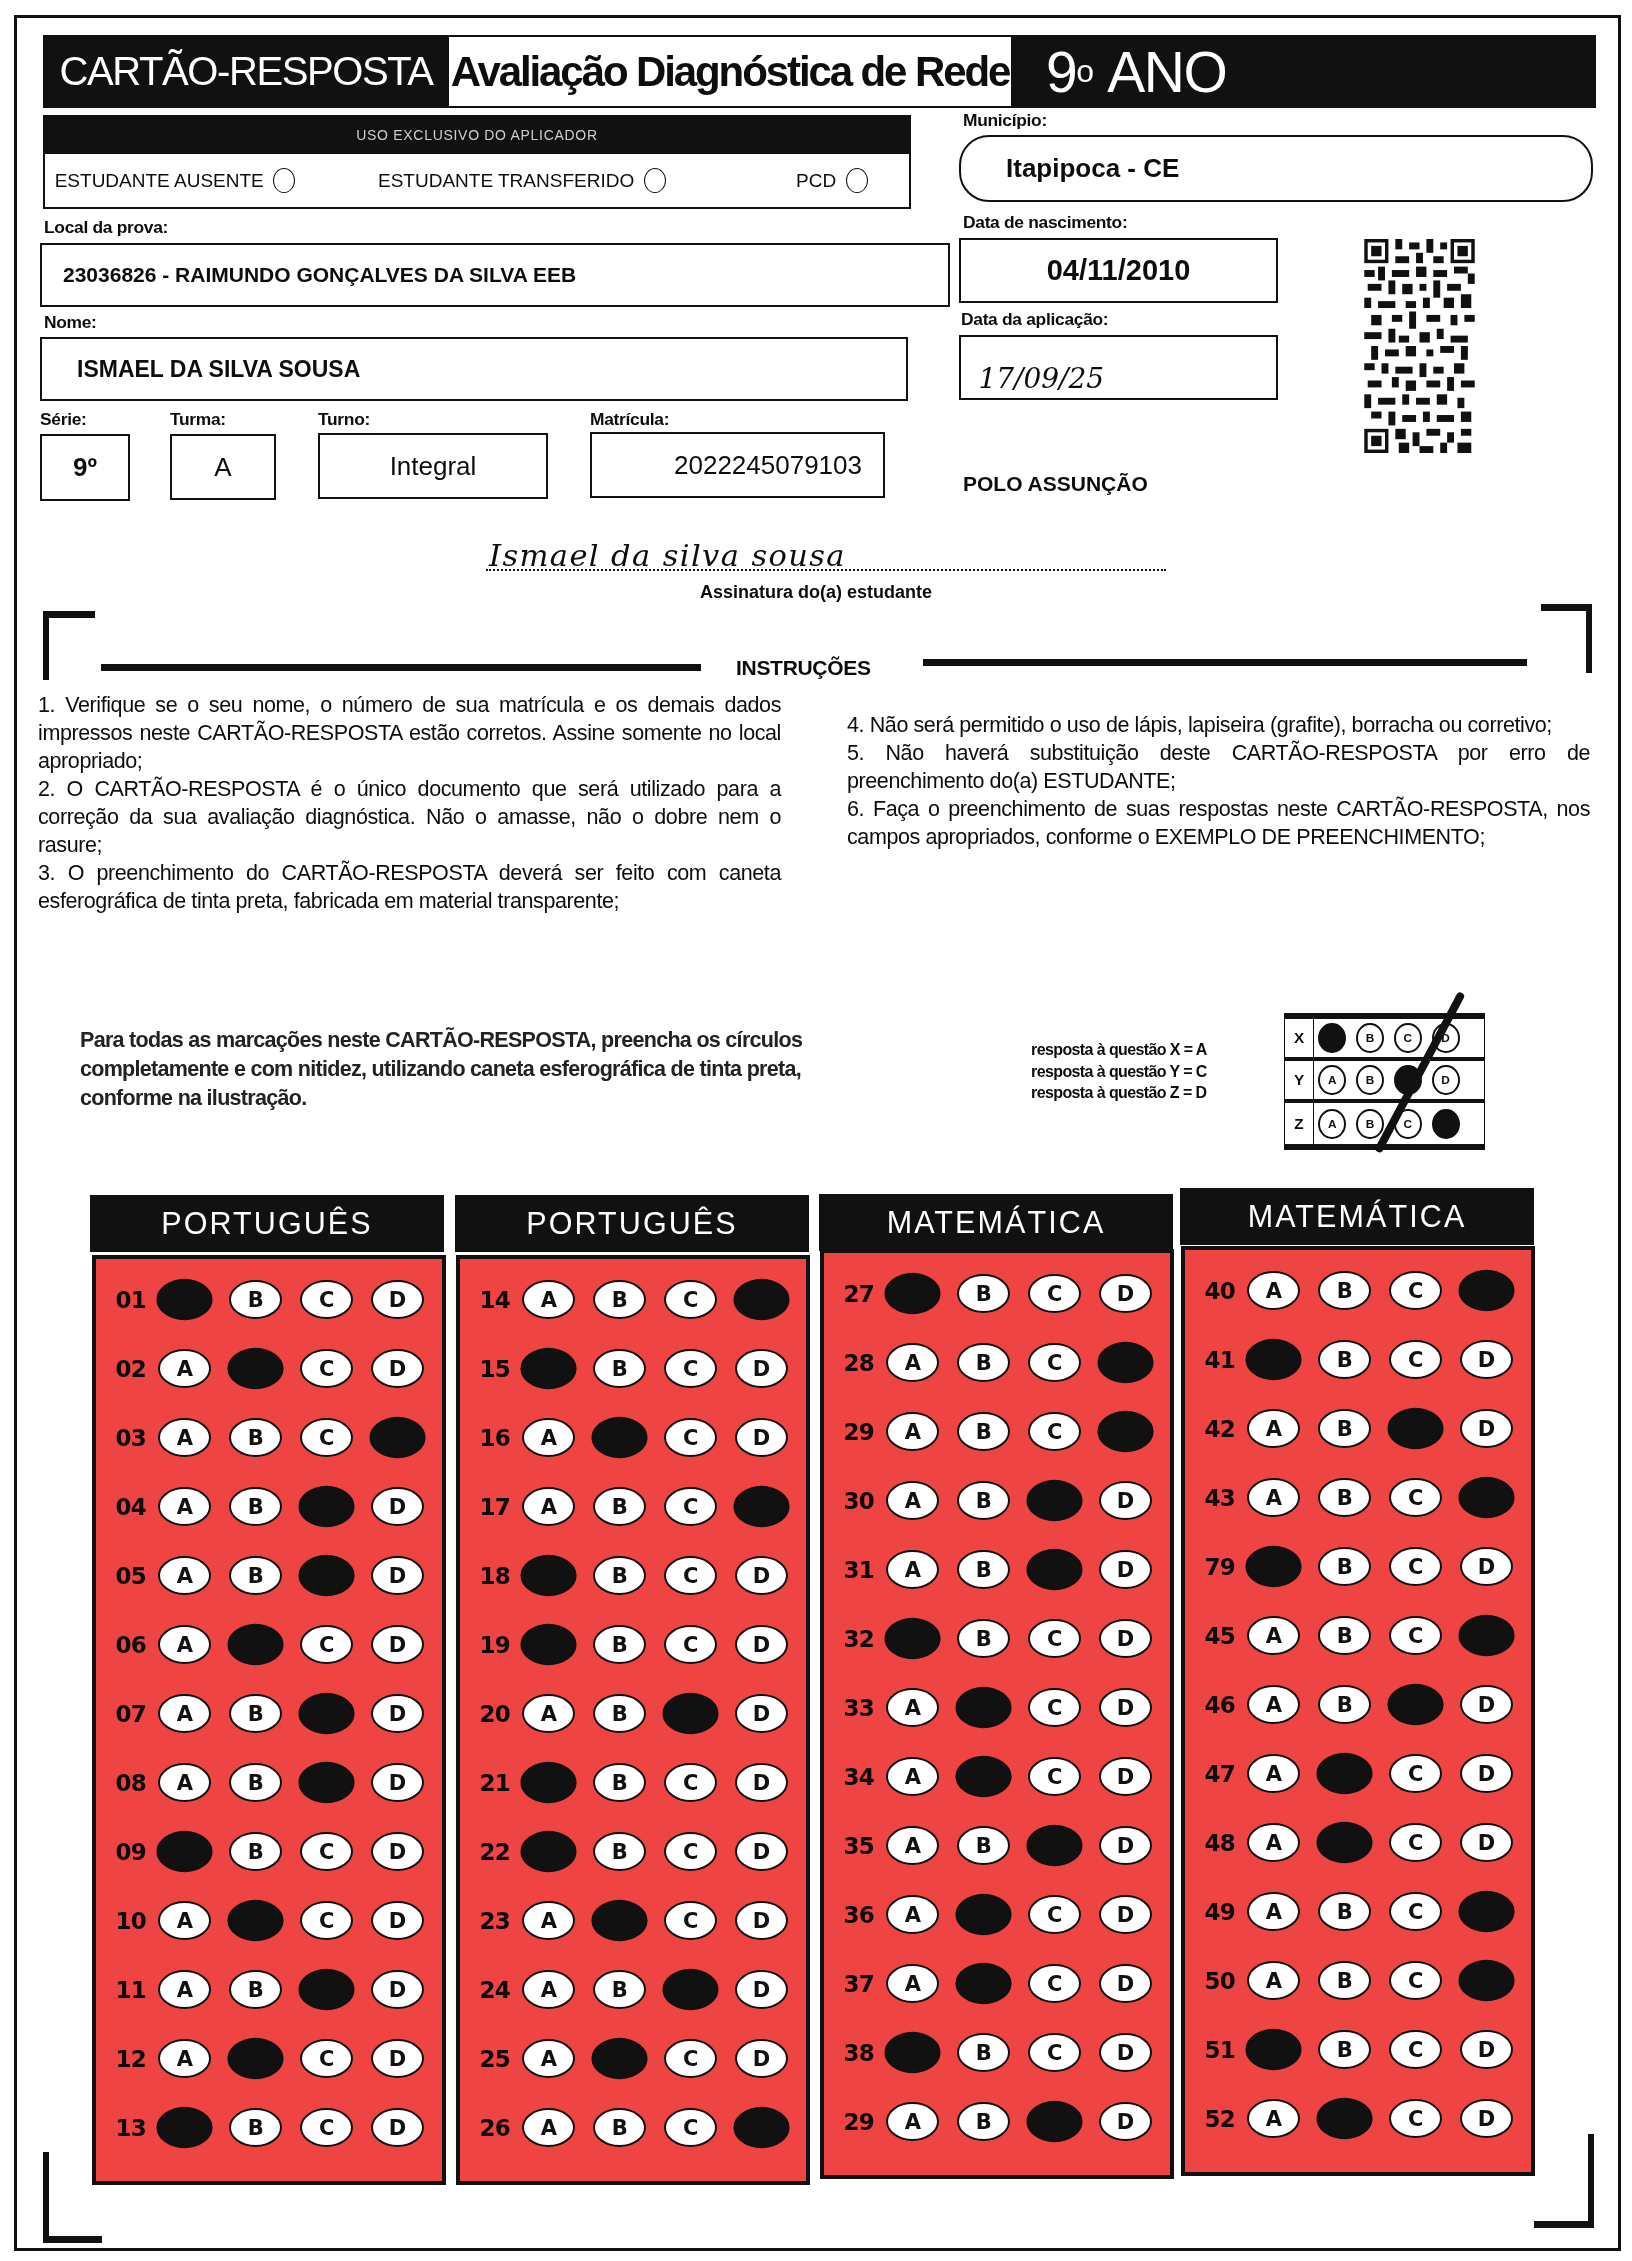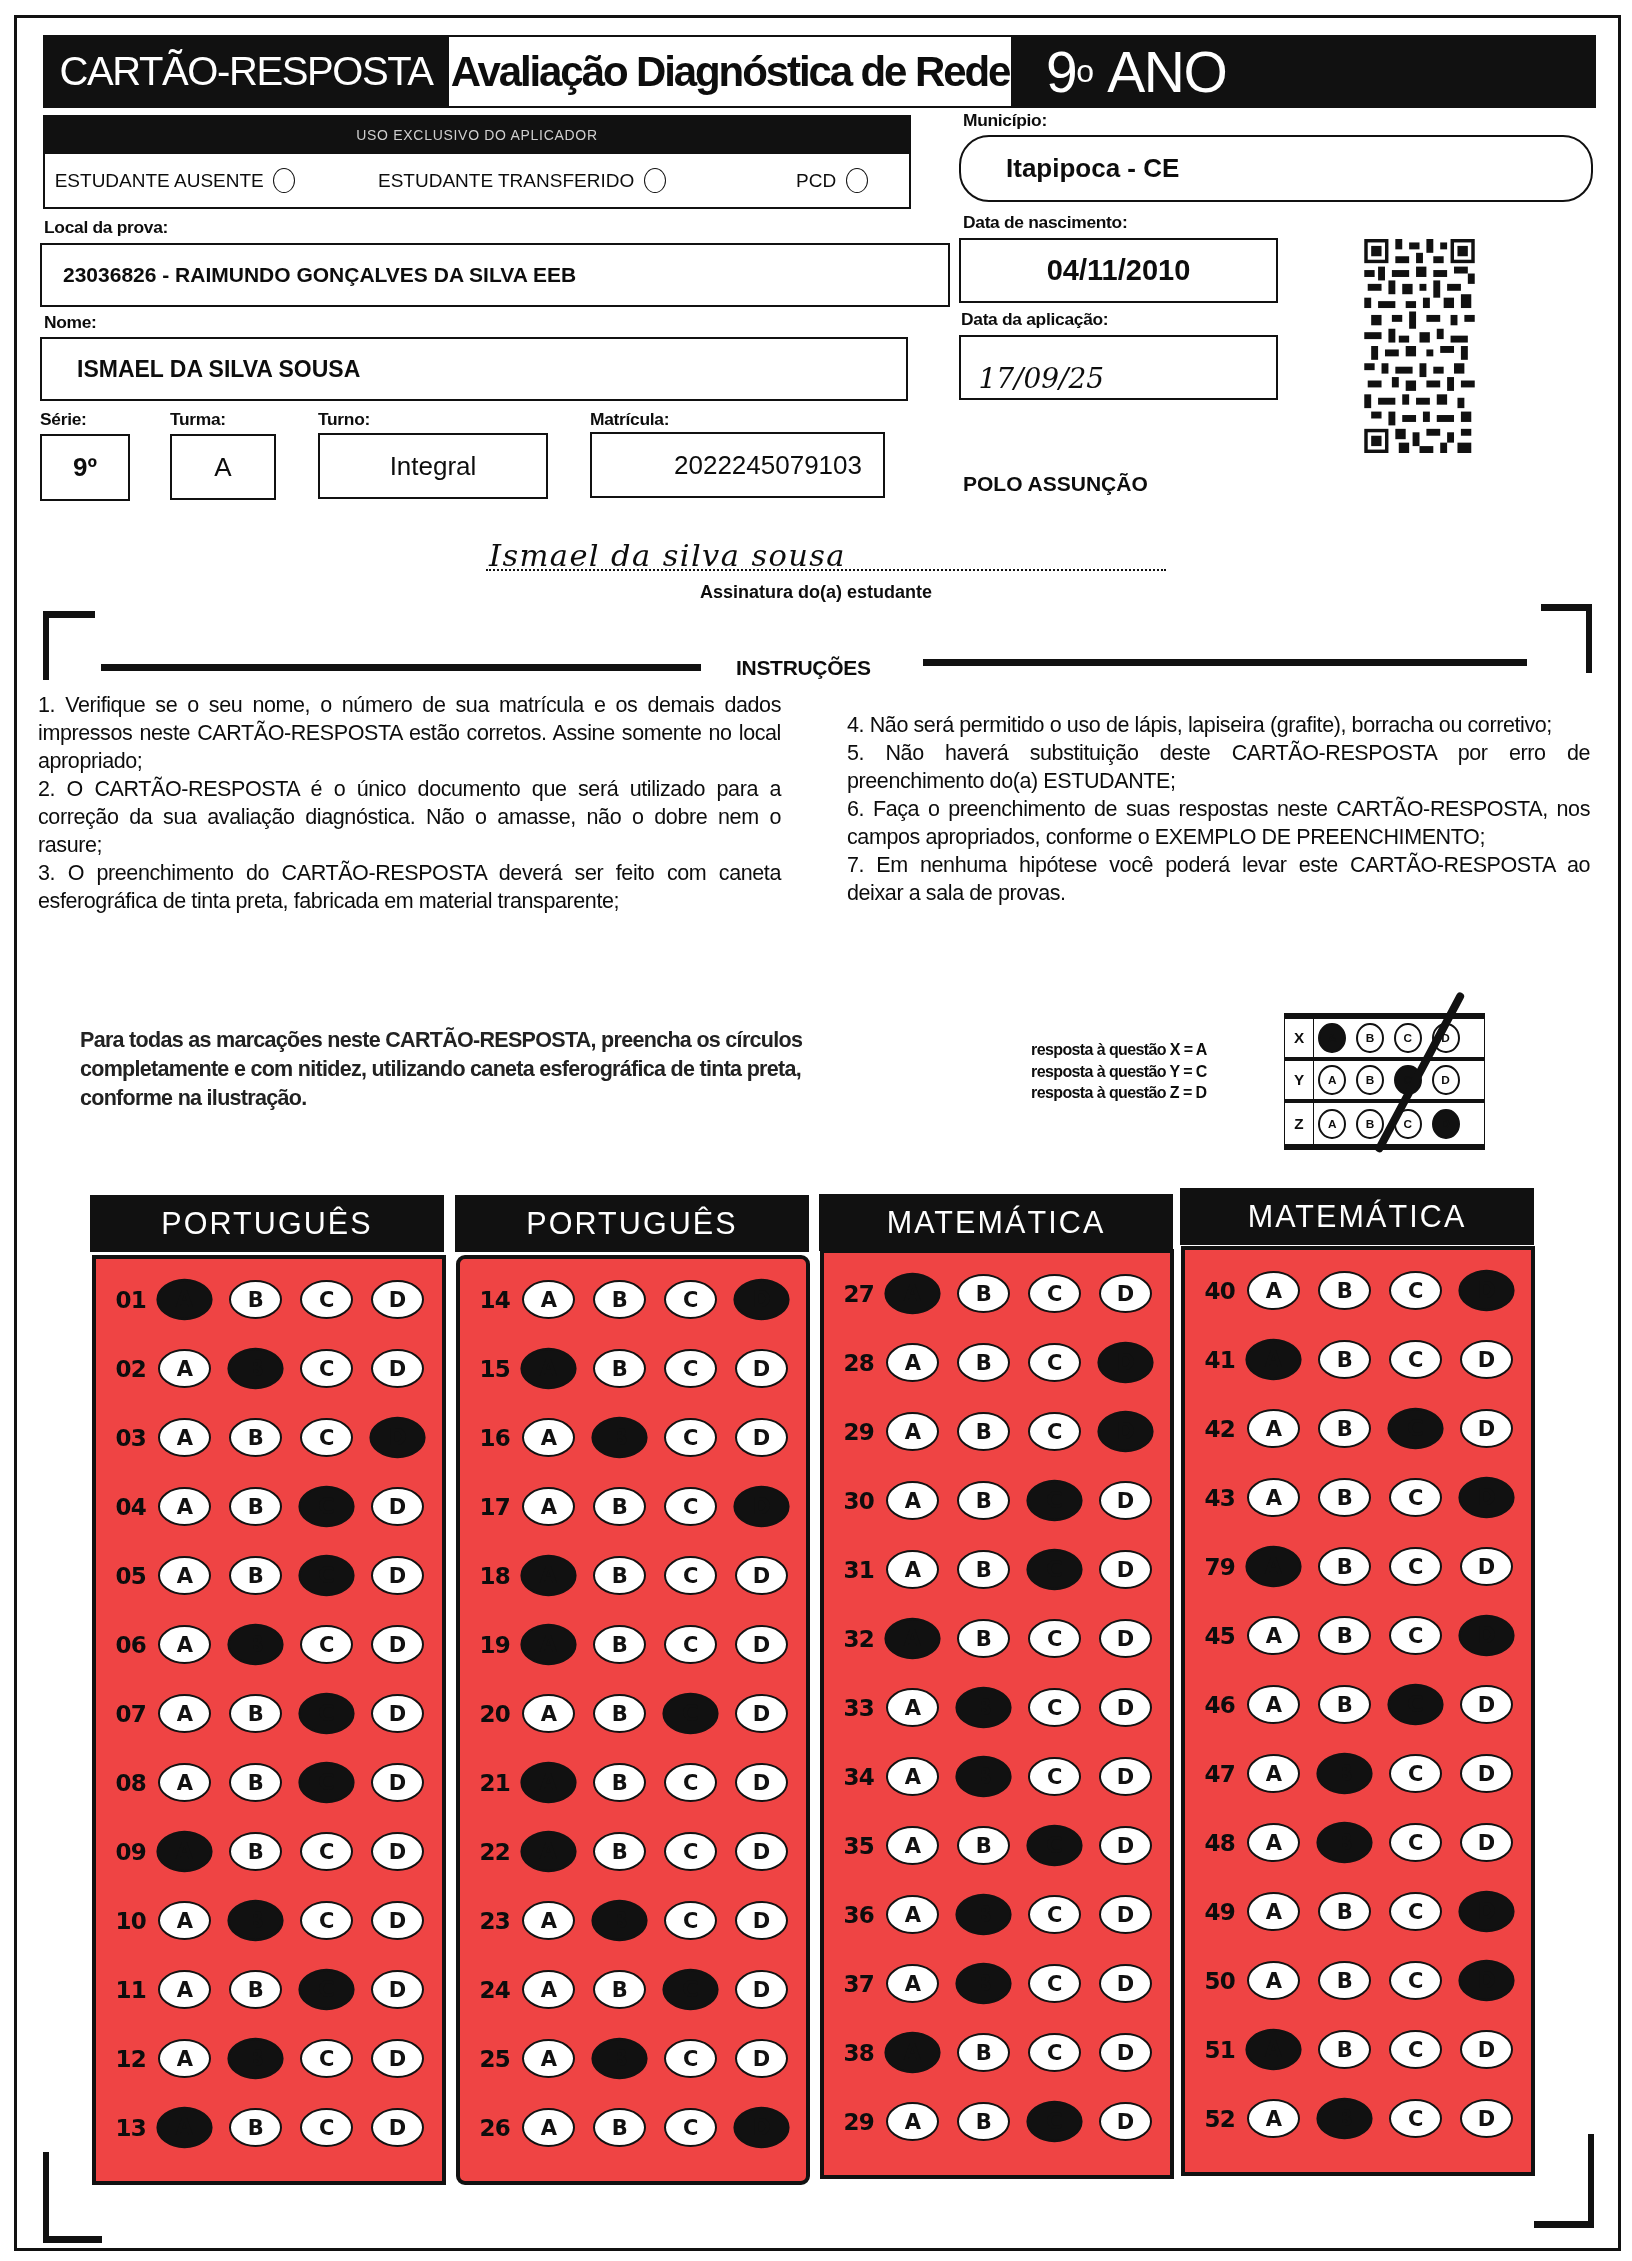--- a/index.html
+++ b/index.html
@@ -237,21 +237,20 @@
 
 <div class="abs instr-col" style="left:38px; top:691px; width:743px;">
   <p>1. Verifique se o seu nome, o número de sua matrícula e os demais dados impressos neste CARTÃO-RESPOSTA estão corretos. Assine somente no local apropriado;</p>
   <p>2. O CARTÃO-RESPOSTA é o único documento que será utilizado para a correção da sua avaliação diagnóstica. Não o amasse, não o dobre nem o rasure;</p>
   <p>3. O preenchimento do CARTÃO-RESPOSTA deverá ser feito com caneta esferográfica de tinta preta, fabricada em material transparente;</p>
 </div>
 <div class="abs instr-col" style="left:847px; top:687px; width:743px;margin-top:24px;">
   <p>4. Não será permitido o uso de lápis, lapiseira (grafite), borracha ou corretivo;</p>
   <p>5. Não haverá substituição deste CARTÃO-RESPOSTA por erro de preenchimento do(a) ESTUDANTE;</p>
   <p>6. Faça o preenchimento de suas respostas neste CARTÃO-RESPOSTA, nos campos apropriados, conforme o EXEMPLO DE PREENCHIMENTO;</p>
-  <p>7. Em nenhuma hipótese você poderá levar este CARTÃO-RESPOSTA ao deixar a sala de provas.</p>
 </div>
 
 <div class="abs example-text">Para todas as marcações neste CARTÃO-RESPOSTA, preencha os círculos completamente e com nitidez, utilizando caneta esferográfica de tinta preta, conforme na ilustração.</div>
 <div class="abs example-legend">
   <div>resposta à questão X = A</div>
   <div>resposta à questão Y = C</div>
   <div>resposta à questão Z = D</div>
 </div>
 <div class="abs ex-grid" id="ex-grid">
     <div class="ex-row">
@@ -367,21 +366,21 @@
       </div>
       <div class="ans-row">
         <span class="qnum">13</span>
         <span class="bub filled">A</span>
         <span class="bub">B</span>
         <span class="bub">C</span>
         <span class="bub">D</span>
       </div>
     </div>
     <div class="abs col-hdr" style="left: 455px; top: 1195px; width: 354px;">PORTUGUÊS</div>
-    <div class="abs col-box" style="left: 456px; top: 1255px; width: 354px; height: 930px; border-radius: 9px;">
+    <div class="abs col-box" style="left: 456px; top: 1255px; width: 354px; height: 930px;">
       <div class="ans-row">
         <span class="qnum">14</span>
         <span class="bub">A</span>
         <span class="bub">B</span>
         <span class="bub">C</span>
         <span class="bub filled">D</span>
       </div>
       <div class="ans-row">
         <span class="qnum">15</span>
         <span class="bub filled">A</span>

